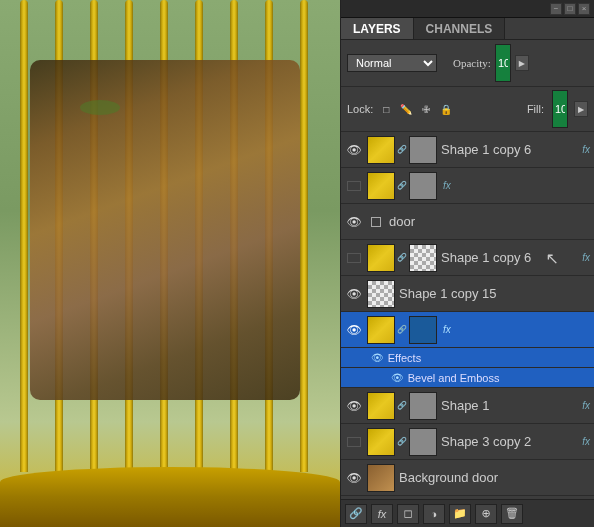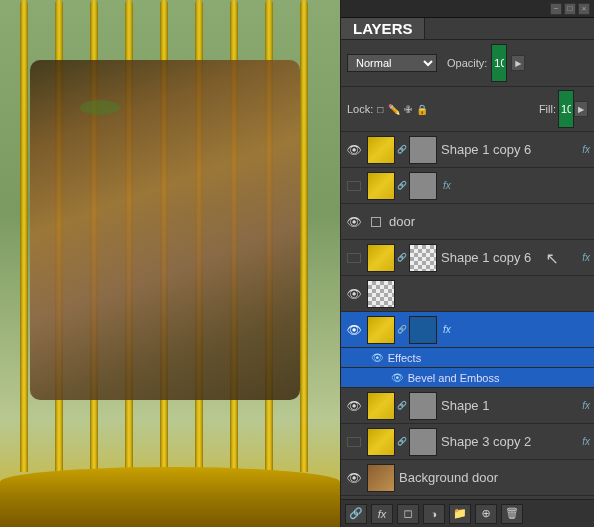--- a/index.html
+++ b/index.html
@@ -93,21 +93,21 @@
     
     #tabs {
       display: flex;
       background: #3c3c3c;
       border-bottom: 1px solid #222;
       height: 22px;
     }
 
     .tab {
       padding: 3px 12px;
-      font-size: 15px;
+      font-size: 12px;
       font-weight: bold;
       cursor: pointer;
       border-right: 1px solid #222;
       display: flex;
       align-items: center;
     }
     .tab.active {
       background: #4a4a4a;
       color: #fff;
     }
@@ -131,21 +131,22 @@
       border: 1px solid #222;
       color: #fff;
       font-size: 11px;
       padding: 1px 4px;
       width: 90px;
     }
 
     .opacity-label {
       color: #ccc;
       font-size: 11px;
-      margin-left: 6px;
+      margin-left: 12px;
+      font-family: Liberation Serif, serif;
     }
 
     .opacity-input {
       background: #15803d;
       border: 1px solid #222;
       color: #fff;
       font-size: 11px;
       width: 16px;
       text-align: right;
       padding: 12px 2px;
@@ -164,20 +165,21 @@
       cursor: pointer;
     }
 
     
     #lock-row {
       display: flex;
       align-items: center;
       padding: 3px 6px;
       background: #3c3c3c;
       border-bottom: 1px solid #2a2a2a;
+      gap: 6px;
     }
 
     .lock-label {
       color: #ccc;
       font-size: 11px;
     }
 
     .lock-icon {
       width: 14px;
       height: 14px;
@@ -391,20 +393,21 @@
 <div id="right-panel">
 
   <div id="title-bar">
     <div class="title-btn">−</div>
     <div class="title-btn">□</div>
     <div class="title-btn">×</div>
   </div>
 
   <div id="tabs">
     <div class="tab active">LAYERS</div>
+    <div class="tab inactive">CHANNELS</div>
   </div>
 
   <div id="blend-row">
     <select class="blend-select">
       <option>Normal</option>
       <option>Multiply</option>
       <option>Screen</option>
     </select>
     <span class="opacity-label">Opacity:</span>
     <input class="opacity-input" type="text" value="100%" style="">
@@ -476,20 +479,21 @@
       <div style="position:absolute; right:35px; top:50%; transform:translateY(-50%); font-size:16px; color:#ccc;">↖</div>
     </div>
 
     <div class="layer-row">
       <div class="layer-eye eye-visible">👁</div>
       <div class="layer-thumb-container">
         <div class="layer-thumb">
             <div class="thumb-check"></div>
           </div>
       </div>
+      <span class="layer-name">Shape 1 copy 15</span>
     </div>
 
     <div class="layer-row selected">
       <div class="layer-eye eye-visible" style="color:#fff;">👁</div>
       <div class="layer-thumb-container">
         <div class="layer-thumb">
             <div class="thumb-yellow"></div>
           </div>
         <div class="layer-link" style="color:#fff;">🔗</div>
         <div class="layer-thumb">

